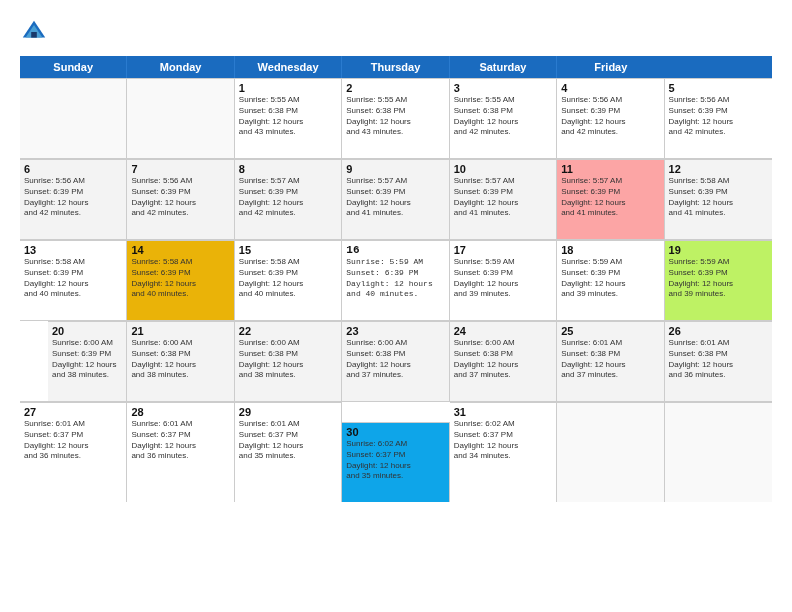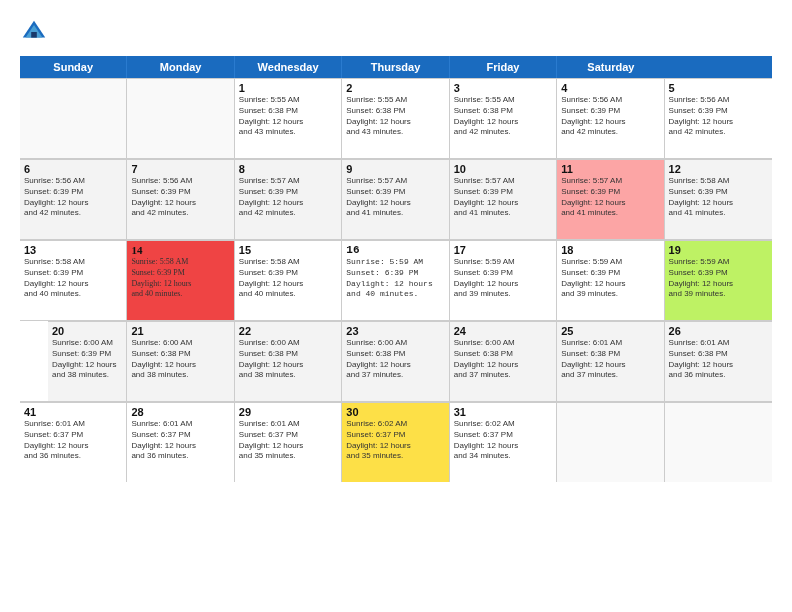--- a/index.html
+++ b/index.html
@@ -136,22 +136,22 @@
       <div class="subtitle"></div>
     </div>
   </div>
 
   <div class="calendar">
     <div class="cal-header-row">
     <div class="cal-header-cell">Sunday</div>
         <div class="cal-header-cell">Monday</div>
         <div class="cal-header-cell">Wednesday</div>
         <div class="cal-header-cell">Thursday</div>
+        <div class="cal-header-cell">Saturday</div>
         <div class="cal-header-cell">Friday</div>
-        <div class="cal-header-cell">Saturday</div>
       </div>
     <div class="cal-body">
     <div class="cal-row">
           <div class="cal-cell empty" style="background: rgb(249, 249, 249);"></div>
           <div class="cal-cell empty" style="background: rgb(249, 249, 249);"></div>
           <div class="cal-cell" style="background: rgb(255, 255, 255);">
             <span class="day-num">1</span>
             <div class="cell-detail" style="white-space: pre-line;">Sunrise: 5:55 AM
 Sunset: 6:38 PM
 Daylight: 12 hours
@@ -238,21 +238,21 @@
           </div>
         </div>
         <div class="cal-row">
           <div class="cal-cell" style="background: rgb(255, 255, 255);">
             <span class="day-num">13</span>
             <div class="cell-detail" style="white-space: pre-line;">Sunrise: 5:58 AM
 Sunset: 6:39 PM
 Daylight: 12 hours
 and 40 minutes.</div>
           </div>
-          <div class="cal-cell" style="background: #ef4444; font-family: Liberation Serif, serif;">
+          <div class="cal-cell" style="background: #eab308;">
             <span class="day-num">14</span>
             <div class="cell-detail" style="white-space: pre-line;">Sunrise: 5:58 AM
 Sunset: 6:39 PM
 Daylight: 12 hours
 and 40 minutes.</div>
           </div>
           <div class="cal-cell" style="background: rgb(255, 255, 255);">
             <span class="day-num">15</span>
             <div class="cell-detail" style="white-space: pre-line;">Sunrise: 5:58 AM
 Sunset: 6:39 PM
@@ -334,41 +334,41 @@
           <div class="cal-cell" style="background: rgb(243, 243, 243);">
             <span class="day-num">26</span>
             <div class="cell-detail" style="white-space: pre-line;">Sunrise: 6:01 AM
 Sunset: 6:38 PM
 Daylight: 12 hours
 and 36 minutes.</div>
           </div>
         </div>
         <div class="cal-row">
           <div class="cal-cell" style="background: rgb(255, 255, 255);">
-            <span class="day-num">41</span>
+            <span class="day-num">27</span>
             <div class="cell-detail" style="white-space: pre-line;">Sunrise: 6:01 AM
 Sunset: 6:37 PM
 Daylight: 12 hours
 and 36 minutes.</div>
           </div>
           <div class="cal-cell" style="background: rgb(255, 255, 255);">
             <span class="day-num">28</span>
             <div class="cell-detail" style="white-space: pre-line;">Sunrise: 6:01 AM
 Sunset: 6:37 PM
 Daylight: 12 hours
 and 36 minutes.</div>
           </div>
           <div class="cal-cell" style="background: rgb(255, 255, 255);">
             <span class="day-num">29</span>
             <div class="cell-detail" style="white-space: pre-line;">Sunrise: 6:01 AM
 Sunset: 6:37 PM
 Daylight: 12 hours
 and 35 minutes.</div>
           </div>
-          <div class="cal-cell" style="background: #fde047;">
+          <div class="cal-cell" style="background: #0ea5e9; margin-top: 20px;">
             <span class="day-num">30</span>
             <div class="cell-detail" style="white-space: pre-line;">Sunrise: 6:02 AM
 Sunset: 6:37 PM
 Daylight: 12 hours
 and 35 minutes.</div>
           </div>
           <div class="cal-cell" style="background: rgb(255, 255, 255);">
             <span class="day-num">31</span>
             <div class="cell-detail" style="white-space: pre-line;">Sunrise: 6:02 AM
 Sunset: 6:37 PM

